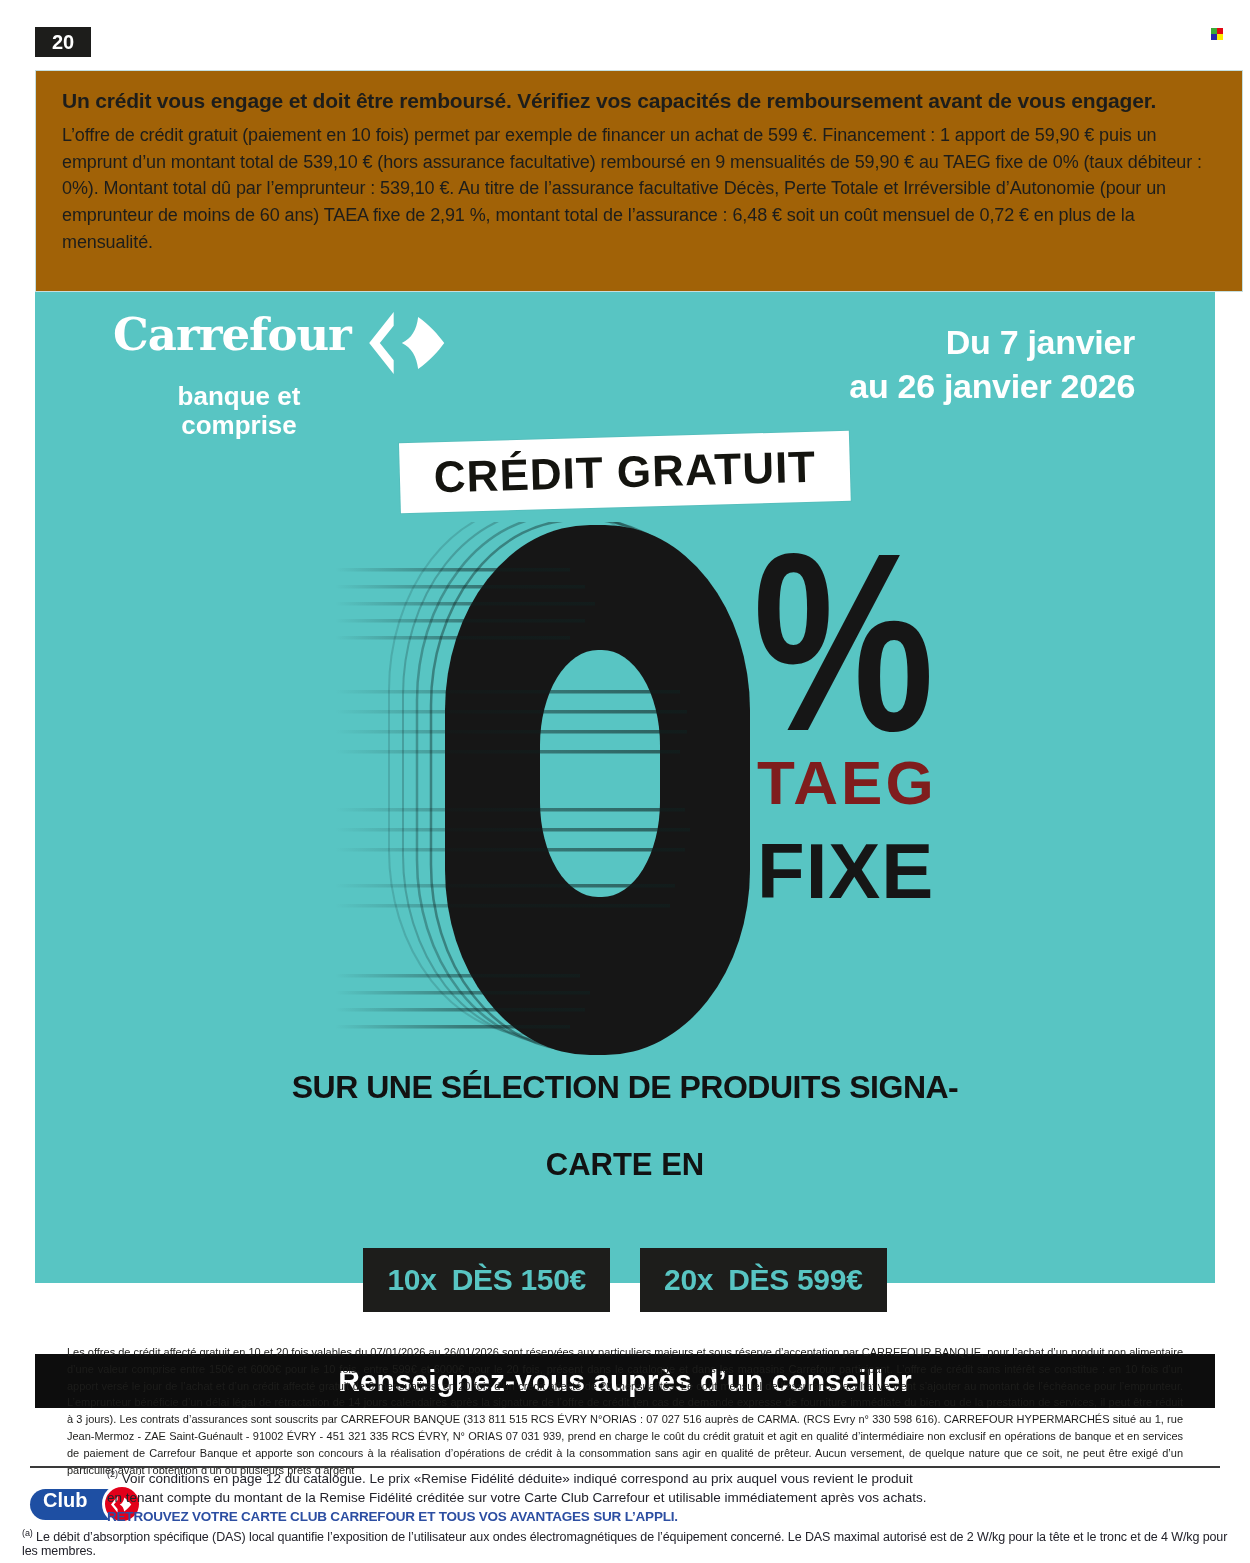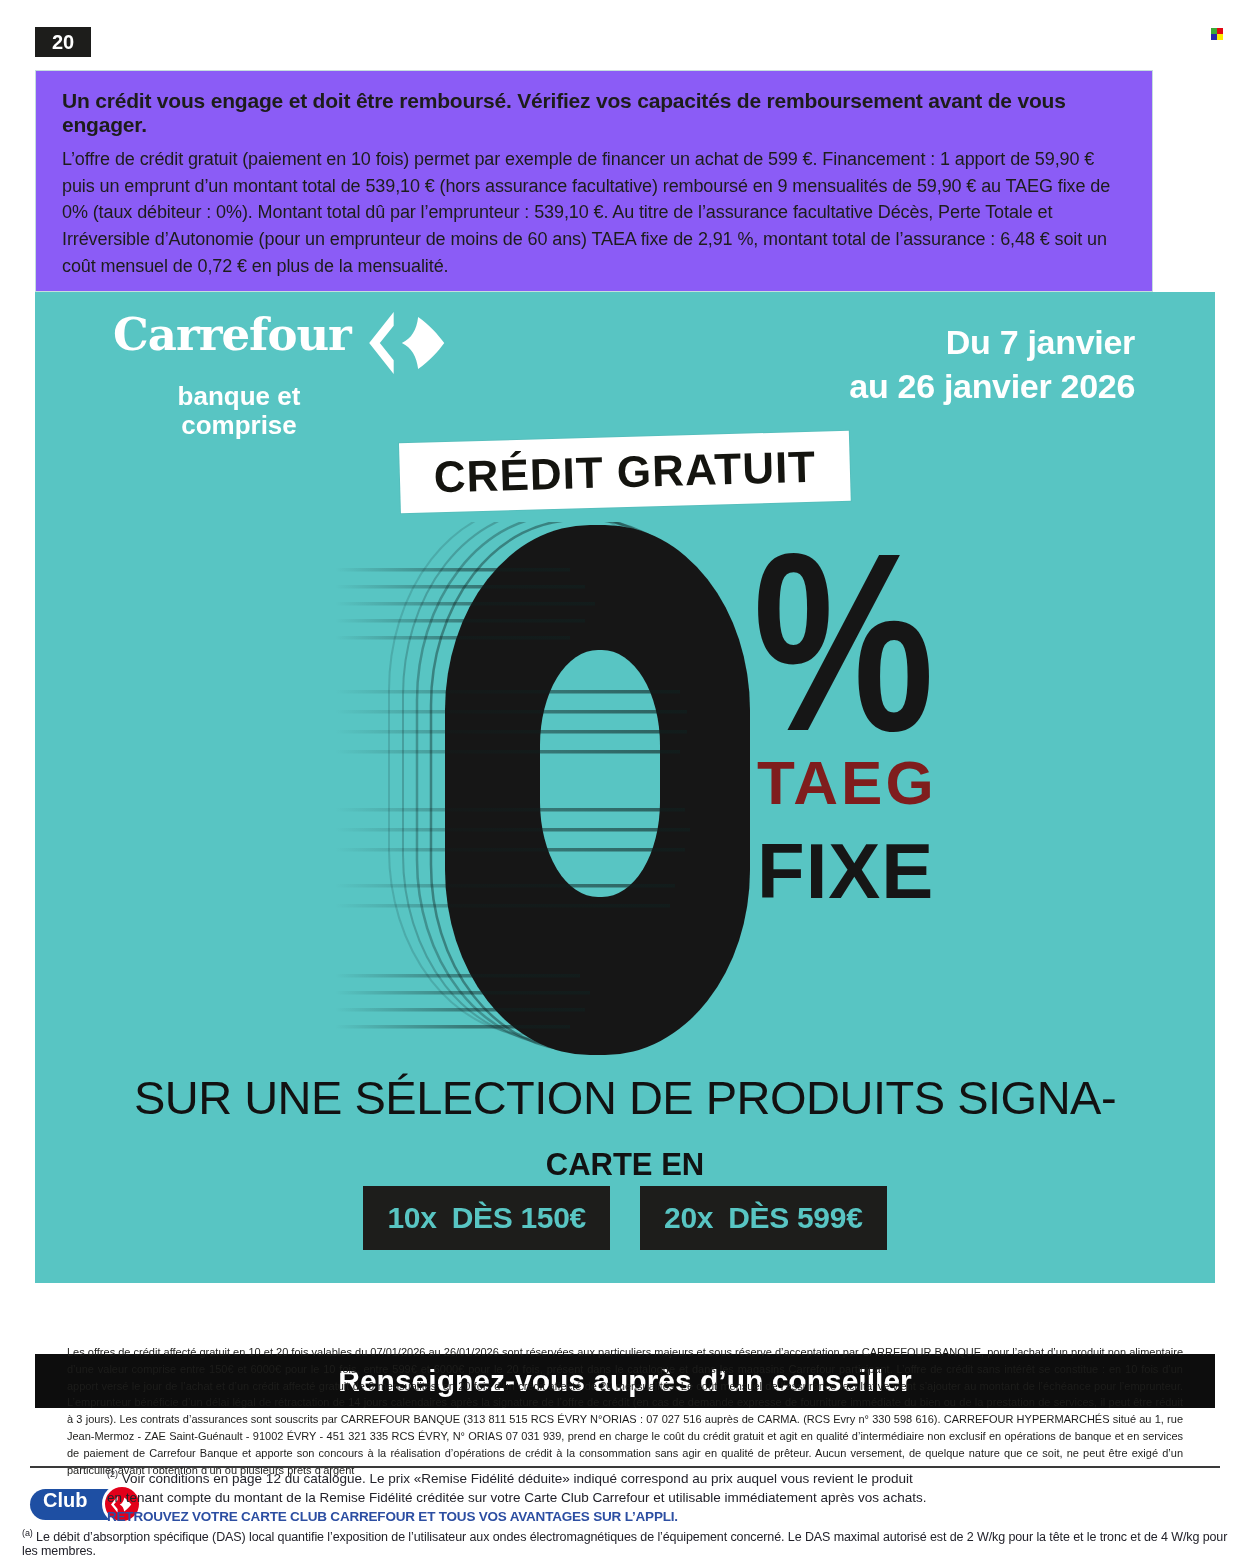--- a/index.html
+++ b/index.html
@@ -14,21 +14,21 @@
     position:absolute;left:35px;top:27px;background:#1d1d1b;color:#fff;
     font-weight:bold;font-size:20px;padding:3px 17px;line-height:1.2;
   }
   
   .reg-mark{position:absolute;right:27px;top:28px;width:12px;height:12px;
     display:grid;grid-template-columns:6px 6px;grid-template-rows:6px 6px;}
   .reg-mark i{display:block;}
 
   
   .legal-header{
-    position:absolute;left:35px;top:70px;width:1118px;height:222px;background:#8b5cf6;
+    position:absolute;left:35px;top:70px;width:1208px;height:222px;background:#a16207;
     box-sizing:border-box;padding:18px 26px;border:1px solid #c5dede;
   }
   .lh-title{margin:0 0 9px 0;font-size:21px;font-weight:bold;letter-spacing:-0.2px;}
   .lh-body{margin:0;font-size:18px;line-height:1.48;letter-spacing:-0.1px;}
 
   
   .promo{position:absolute;left:35px;top:292px;width:1180px;height:991px;background:#58c5c3;}
 
   .brand{position:absolute;left:78px;top:20px;color:#fff;}
   .brand-top{display:flex;align-items:flex-start;gap:18px;}
@@ -46,24 +46,24 @@
 
   .zero-wrap{position:absolute;left:300px;top:230px;width:430px;height:545px;}
   .percent{
     position:absolute;left:718px;top:222px;font-size:255px;font-weight:bold;color:#161616;
     line-height:1;transform:scaleX(0.8);transform-origin:left top;
   }
   .taeg{position:absolute;left:722px;top:460px;font-size:62px;font-weight:bold;color:#7f1d1d;letter-spacing:3px;line-height:1;}
   .fixe{position:absolute;left:722px;top:540px;font-size:78px;font-weight:bold;color:#161616;letter-spacing:1px;line-height:1;}
 
   .selection{position:absolute;left:0;right:0;top:775px;text-align:center;
-    font-size:47px;font-weight:normal;color:#121212;line-height:1.3;letter-spacing:-0.5px;}
+    font-size:32px;font-weight:bold;color:#121212;line-height:1.3;letter-spacing:-0.5px;}
   .payez{position:absolute;left:0;right:0;top:855px;text-align:center;font-size:31px;font-weight:bold;color:#121212;}
 
-  .offers{position:absolute;left:0;right:0;top:894px;display:flex;justify-content:center;gap:30px;}
+  .offers{position:absolute;left:0;right:0;top:956px;display:flex;justify-content:center;gap:30px;}
   .offer-btn{background:#1d1d1b;color:#58c5c3;font-size:30px;font-weight:bold;
     padding:15px 24px;display:flex;align-items:center;gap:15px;letter-spacing:-0.3px;}
 
   .advisor{
     position:absolute;left:35px;top:1354px;width:1180px;height:54px;background:#0d0d0d;
     display:flex;align-items:center;justify-content:center;color:#fff;font-size:30px;font-weight:bold;
   }
 
   .fine-print{
     position:absolute;left:67px;top:1344px;width:1116px;margin:0;

